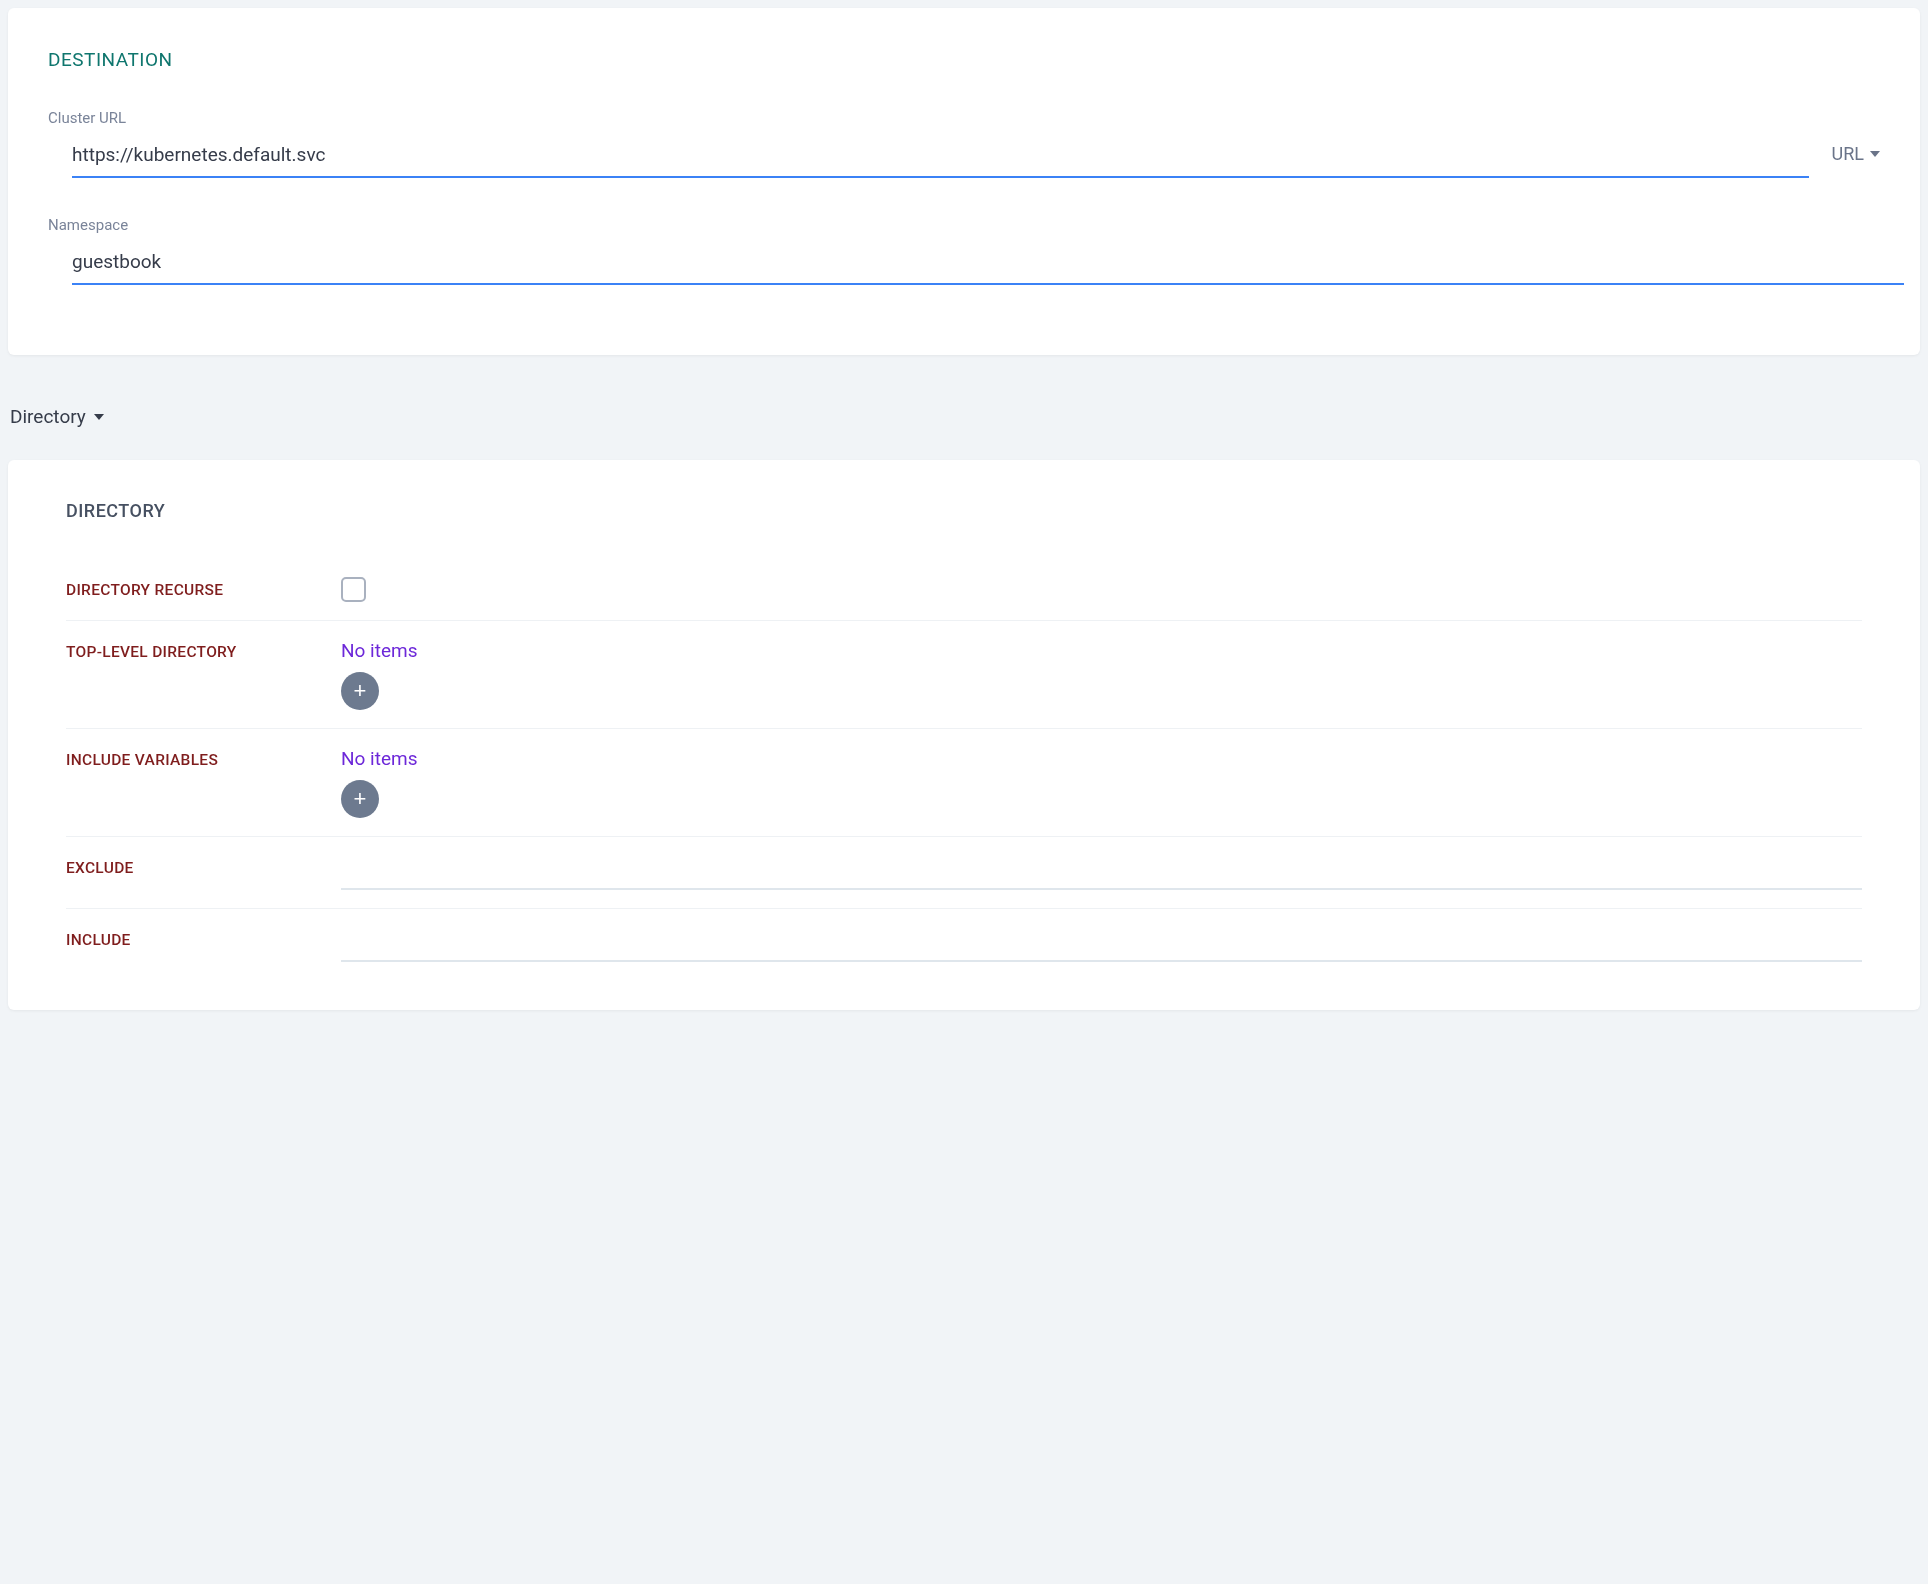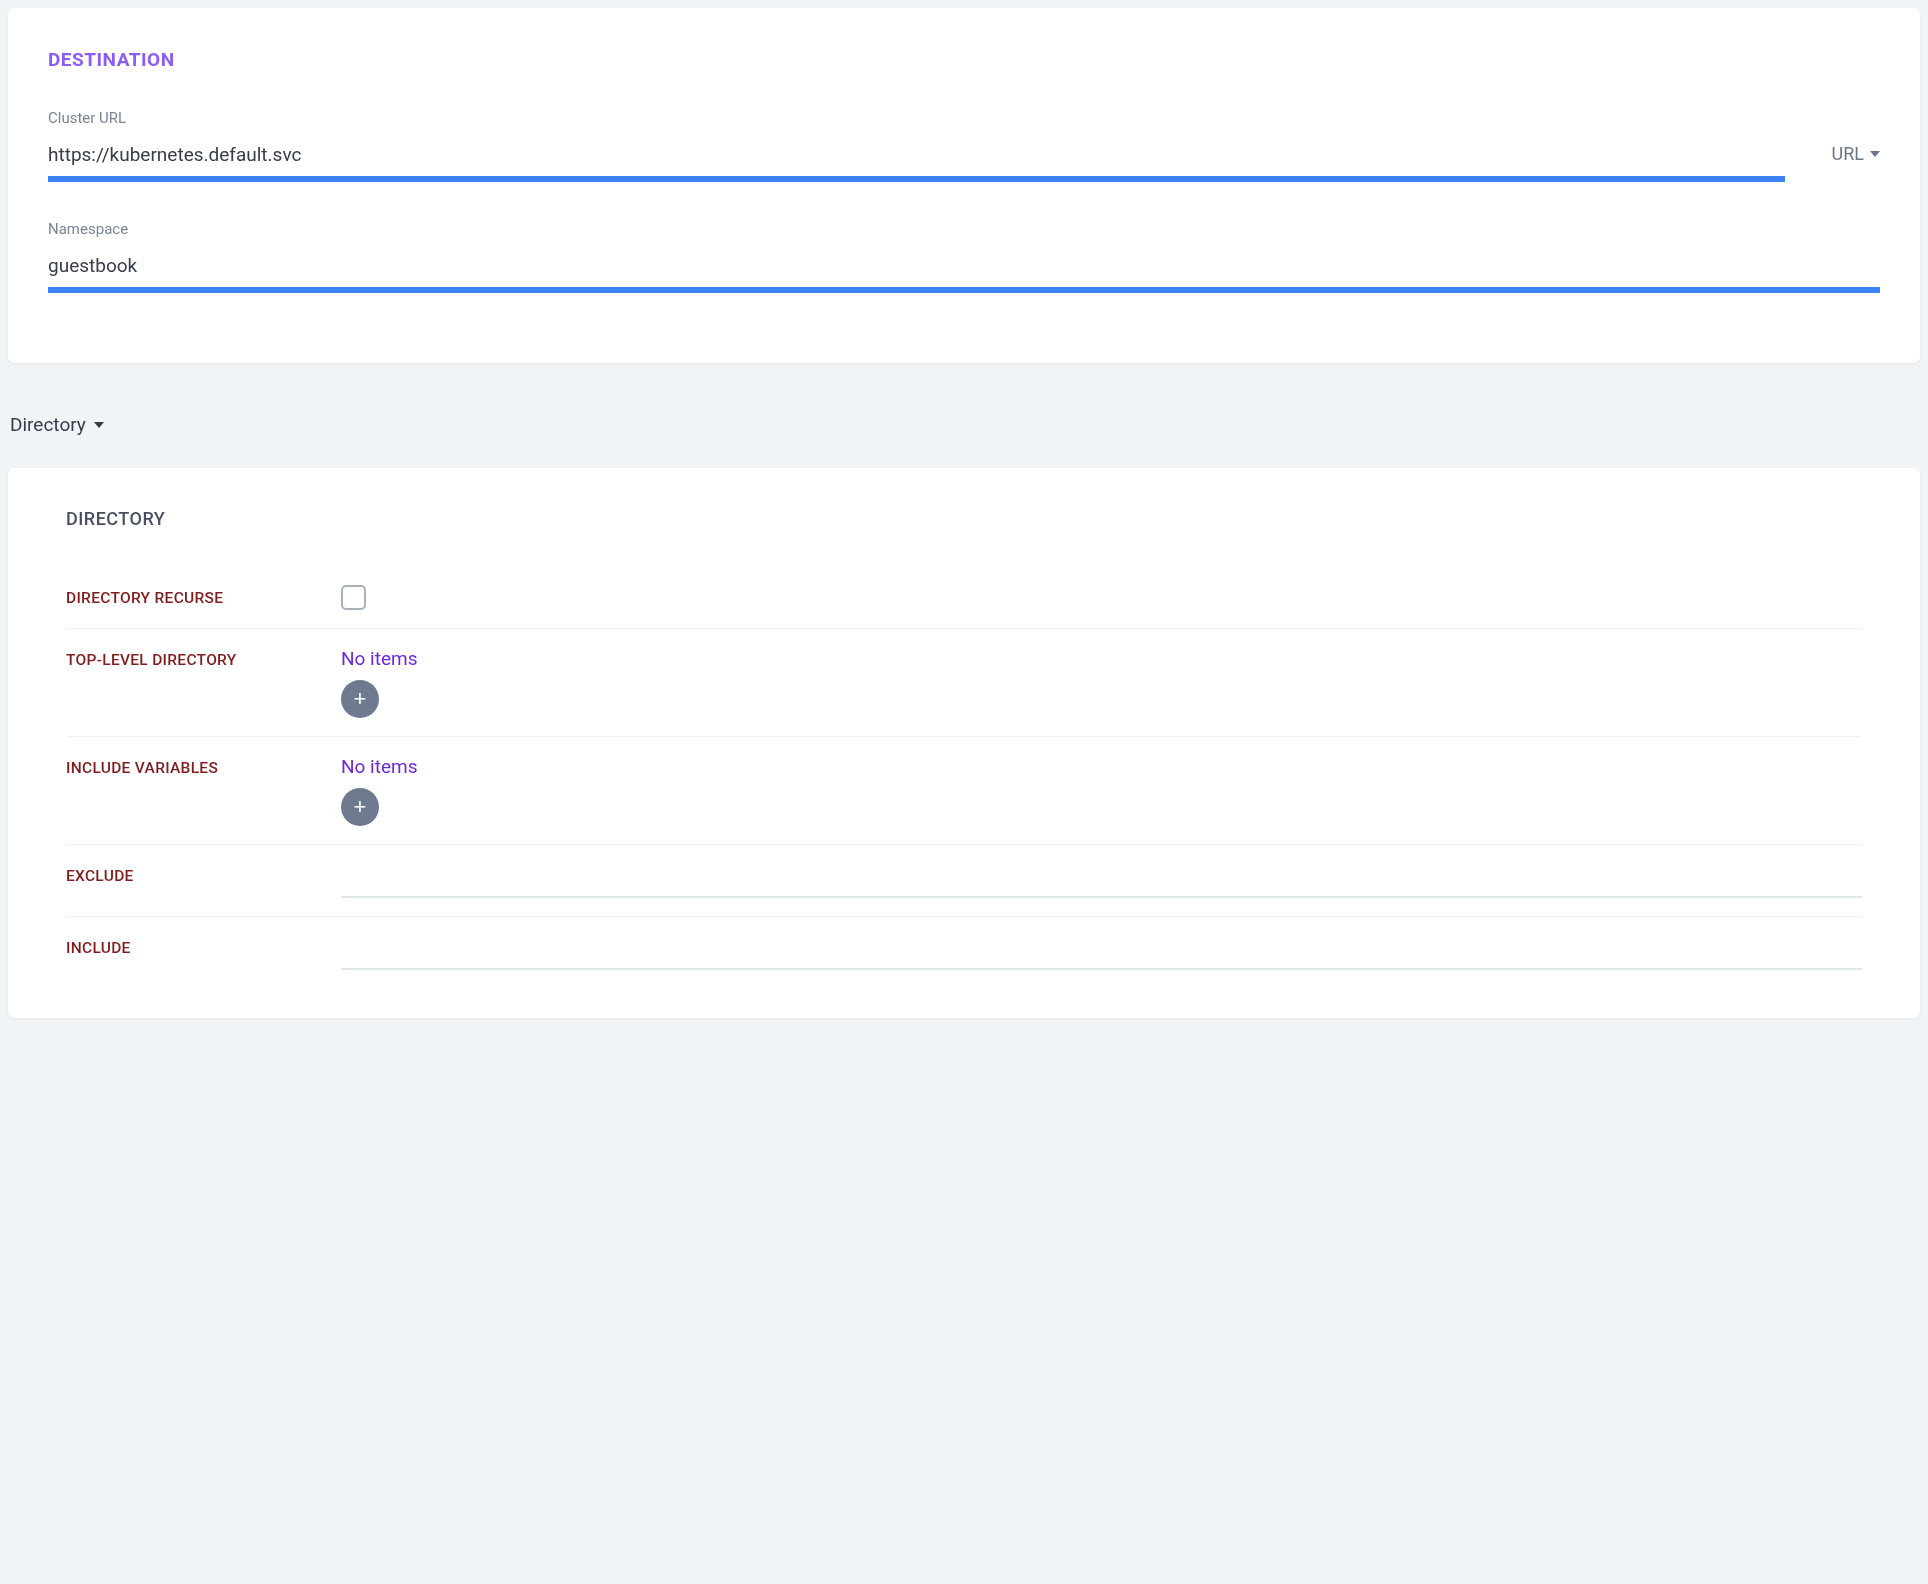--- a/index.html
+++ b/index.html
@@ -21,23 +21,23 @@
       margin-bottom: 50px;
     }
     .card-destination {
       padding: 40px 40px 70px 40px;
     }
     .card-directory {
       padding: 40px 58px 30px 58px;
     }
     .section-title {
       font-size: 19px;
-      font-weight: 700;
+      font-weight: 400;
       letter-spacing: 0.5px;
-      color: #8b5cf6;
+      color: #0f766e;
       margin-bottom: 38px;
     }
     .section-title-dark {
       font-size: 18px;
       font-weight: 500;
       letter-spacing: 0.5px;
       color: #465061;
       margin-bottom: 38px;
     }
     .field-group {
@@ -55,27 +55,28 @@
     }
     .dest-left {
       flex: 1;
     }
     .dest-right {
       padding-top: 34px;
     }
     .text-input {
       width: 100%;
       border: none;
-      border-bottom: 6px solid #3b82f6;
+      border-bottom: 2px solid #3b82f6;
       font-size: 19px;
       padding: 8px 0 10px 0;
       color: #363c4a;
       outline: none;
       background: transparent;
       font-family: inherit;
+      margin-left: 24px;
     }
     .dropdown-label {
       display: inline-flex;
       align-items: center;
       gap: 6px;
       font-size: 18px;
       color: #6a7489;
       cursor: pointer;
     }
     .caret-down {

